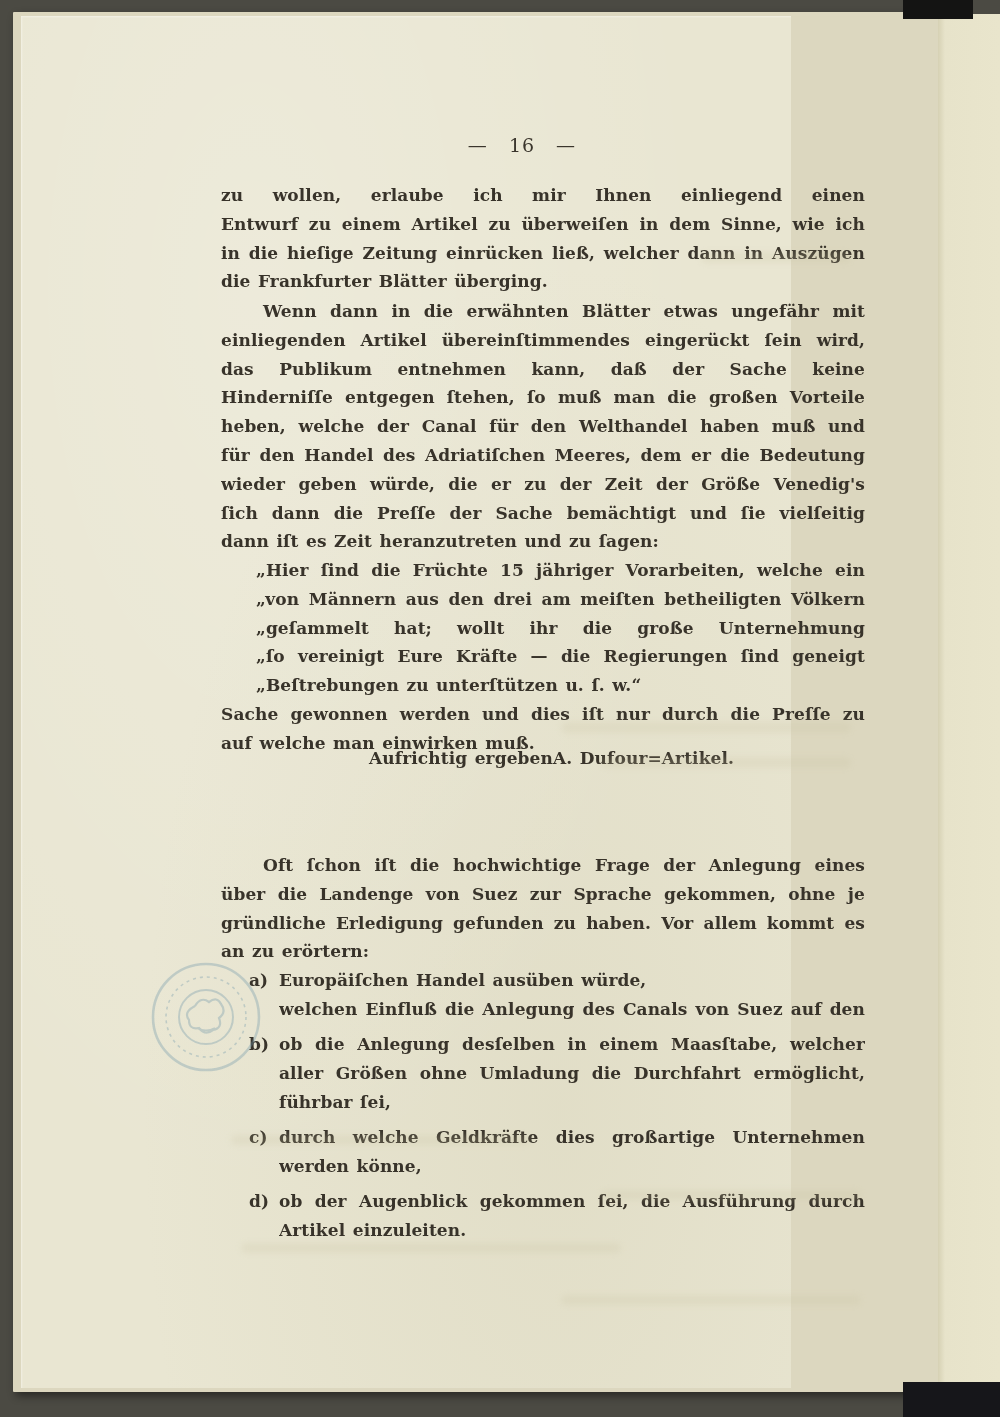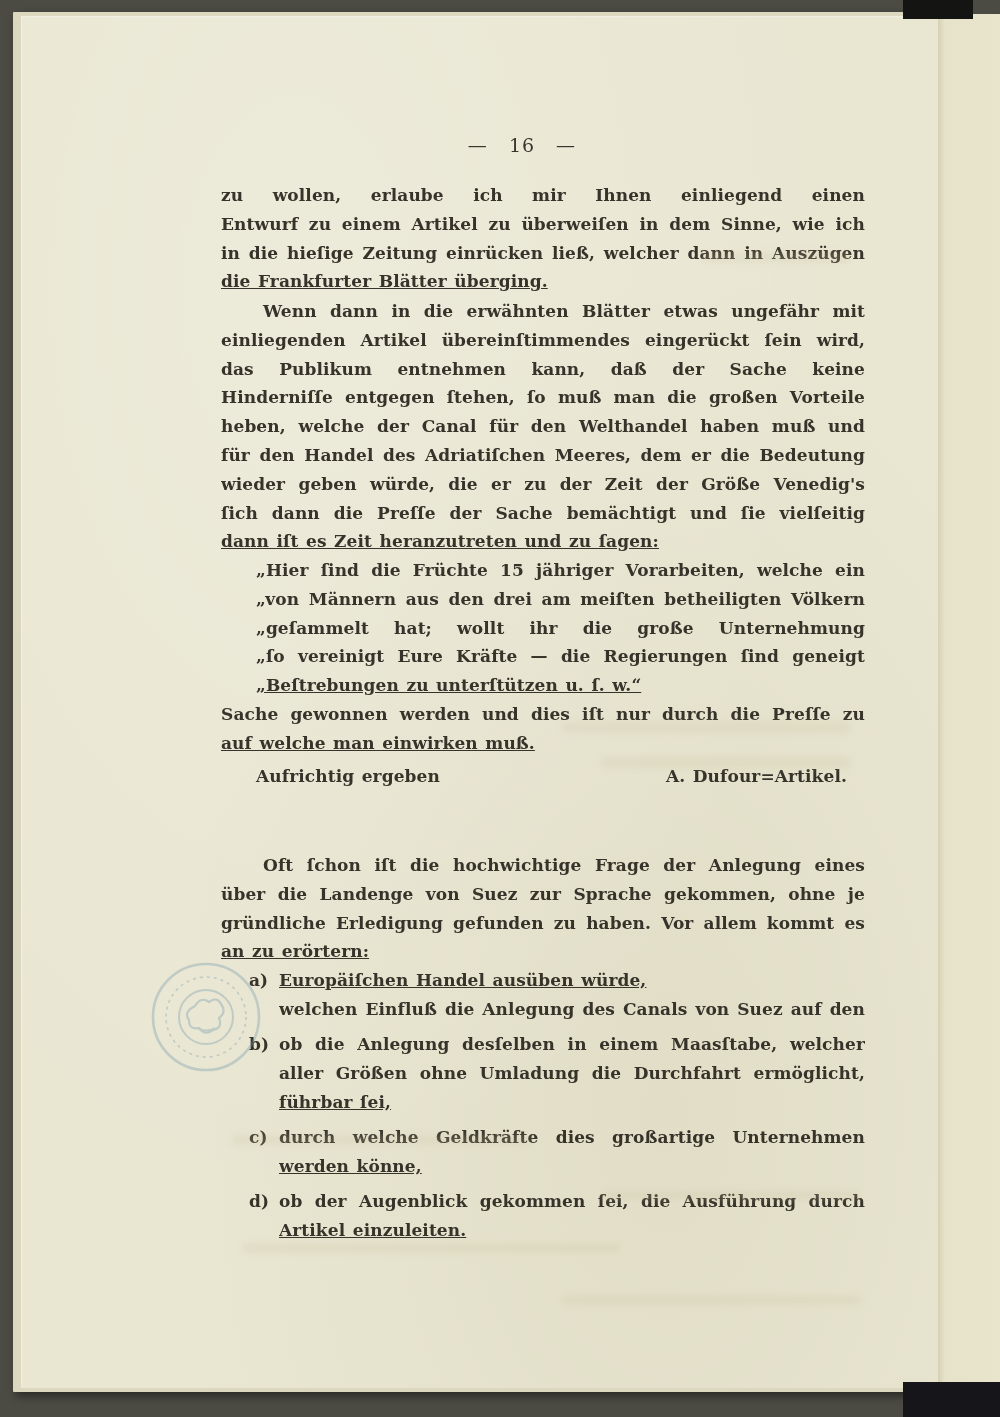--- a/index.html
+++ b/index.html
@@ -7,41 +7,41 @@
     width:1000px;height:1417px;position:relative;overflow:hidden;
     background:#4b4a43;
     font-family:"DejaVu Serif","Liberation Serif",serif;
   }
   .under-page{
     position:absolute;left:13px;top:12px;width:925px;height:1380px;
     background:#dcd7bf;border-radius:1px;
     box-shadow:3px 4px 8px rgba(0,0,0,.45);
   }
   .page{
-    position:absolute;left:21px;top:16px;width:917px;height:1372px;
+    position:absolute;left:21px;top:16px;width:770px;height:1372px;
     background:
       radial-gradient(ellipse at 30% 20%, rgba(255,255,255,.18), rgba(0,0,0,0) 60%),
       radial-gradient(ellipse at 70% 80%, rgba(190,184,150,.18), rgba(0,0,0,0) 55%),
       #e9e6d2;
     box-shadow:inset 1px 1px 2px rgba(255,255,255,.4);
   }
   .next-page{
     position:absolute;left:938px;top:14px;width:62px;height:1368px;
     background:linear-gradient(90deg,#d6d1b4 0,#e7e3ca 7px,#e9e5cc 100%);
   }
   .artifact{position:absolute;background:#141413;}
   .artifact.top-right{left:903px;top:0;width:70px;height:19px;}
   .artifact.bottom-right{left:903px;top:1382px;width:97px;height:35px;background:#16161a;}
   .ink{color:#38332a;font-weight:bold;font-size:17px;letter-spacing:.1px;word-spacing:1.5px;}
   .block{position:absolute;left:200px;width:644px;line-height:28.8px;}
   .ln{
     display:block;height:28.8px;overflow:hidden;
     text-align:justify;text-align-last:justify;-moz-text-align-last:justify;
   }
-  .ln.last{text-align-last:left;text-decoration:underline;-moz-text-align-last:left;}
+  .ln.last{text-align-last:left;-moz-text-align-last:left;}
   .ln.indent{text-indent:42px;}
   .pagenum{
     position:absolute;left:200px;top:118px;width:644px;text-align:center;
     font-size:19px;font-weight:normal;color:#3a352c;word-spacing:14px;letter-spacing:1px;
   }
   .quote-block{left:235px;width:609px;}
   .sig-row{display:flex;justify-content:space-between;}
   .sig-left{padding-left:35px;}
   .sig-right{padding-right:18px;}
   .list-item{position:relative;padding-left:58px;margin-bottom:6.5px;}
@@ -83,21 +83,21 @@
     <span class="ln">„geſammelt hat; wollt ihr die große Unternehmung unterſtützen</span>
     <span class="ln">„ſo vereinigt Eure Kräfte — die Regierungen ſind geneigt unſere</span>
     <span class="ln last">„Beſtrebungen zu unterſtützen u. ſ. w.“</span>
   </div>
 
   <div class="block ink" style="top:684px;">
     <span class="ln">Sache gewonnen werden und dies iſt nur durch die Preſſe zu erlangen</span>
     <span class="ln last">auf welche man einwirken muß.</span>
   </div>
 
-  <div class="block ink sig-row" style="top:746px;">
+  <div class="block ink sig-row" style="top:728px;justify-content:center;">
     <span class="sig-left">Aufrichtig ergeben</span>
     <span class="sig-right">A. Dufour=Artikel.</span>
   </div>
 
   <div class="block ink" style="top:835px;">
     <span class="ln indent">Oft ſchon iſt die hochwichtige Frage der Anlegung eines Canales</span>
     <span class="ln">über die Landenge von Suez zur Sprache gekommen, ohne je eine</span>
     <span class="ln">gründliche Erledigung gefunden zu haben. Vor allem kommt es darauf</span>
     <span class="ln last">an zu erörtern:</span>
   </div>

